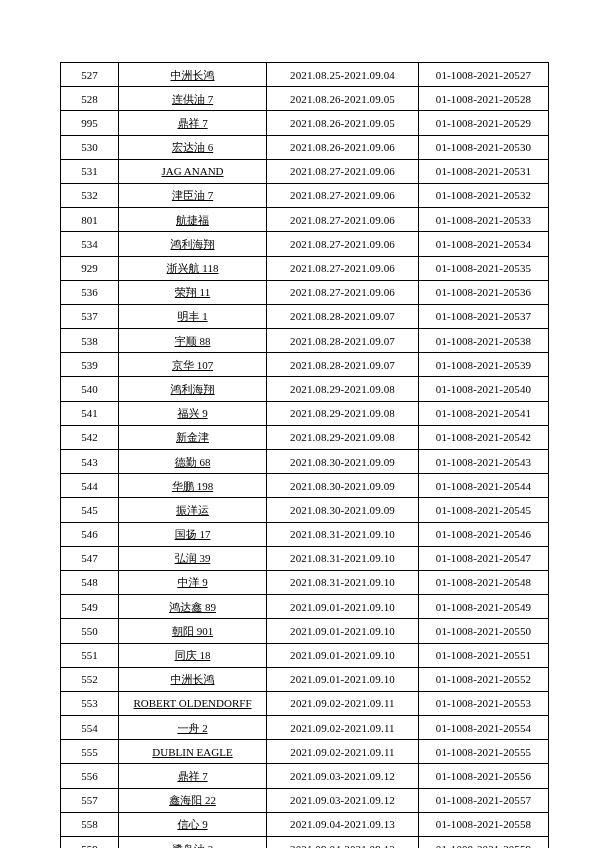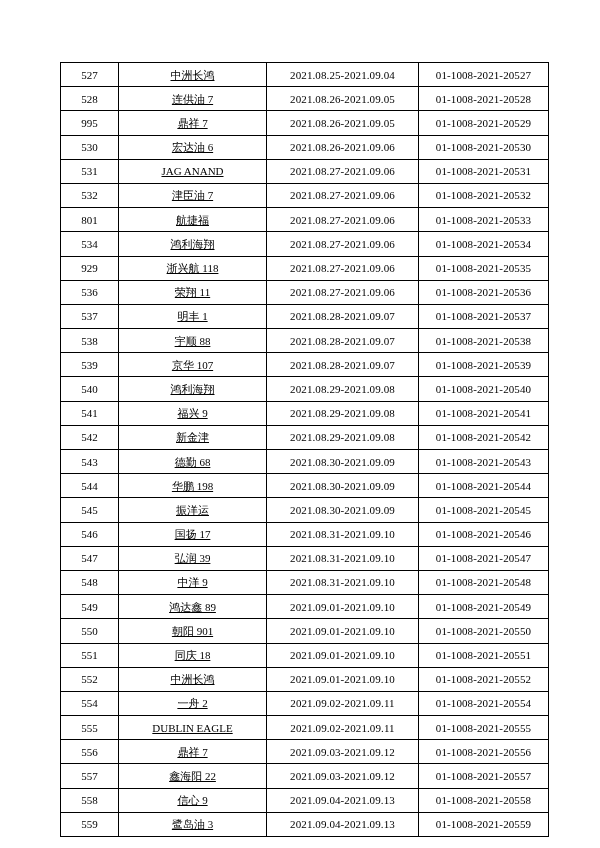--- a/index.html
+++ b/index.html
@@ -208,20 +208,26 @@
           <td class="cell-date">2021.09.01-2021.09.10</td>
           <td class="cell-code">01-1008-2021-20551</td>
         </tr>
         <tr>
           <td class="cell-no">552</td>
           <td class="cell-name">中洲长鸿</td>
           <td class="cell-date">2021.09.01-2021.09.10</td>
           <td class="cell-code">01-1008-2021-20552</td>
         </tr>
         <tr>
+          <td class="cell-no">553</td>
+          <td class="cell-name">ROBERT OLDENDORFF</td>
+          <td class="cell-date">2021.09.02-2021.09.11</td>
+          <td class="cell-code">01-1008-2021-20553</td>
+        </tr>
+        <tr>
           <td class="cell-no">554</td>
           <td class="cell-name">一舟 2</td>
           <td class="cell-date">2021.09.02-2021.09.11</td>
           <td class="cell-code">01-1008-2021-20554</td>
         </tr>
         <tr>
           <td class="cell-no">555</td>
           <td class="cell-name">DUBLIN EAGLE</td>
           <td class="cell-date">2021.09.02-2021.09.11</td>
           <td class="cell-code">01-1008-2021-20555</td>

